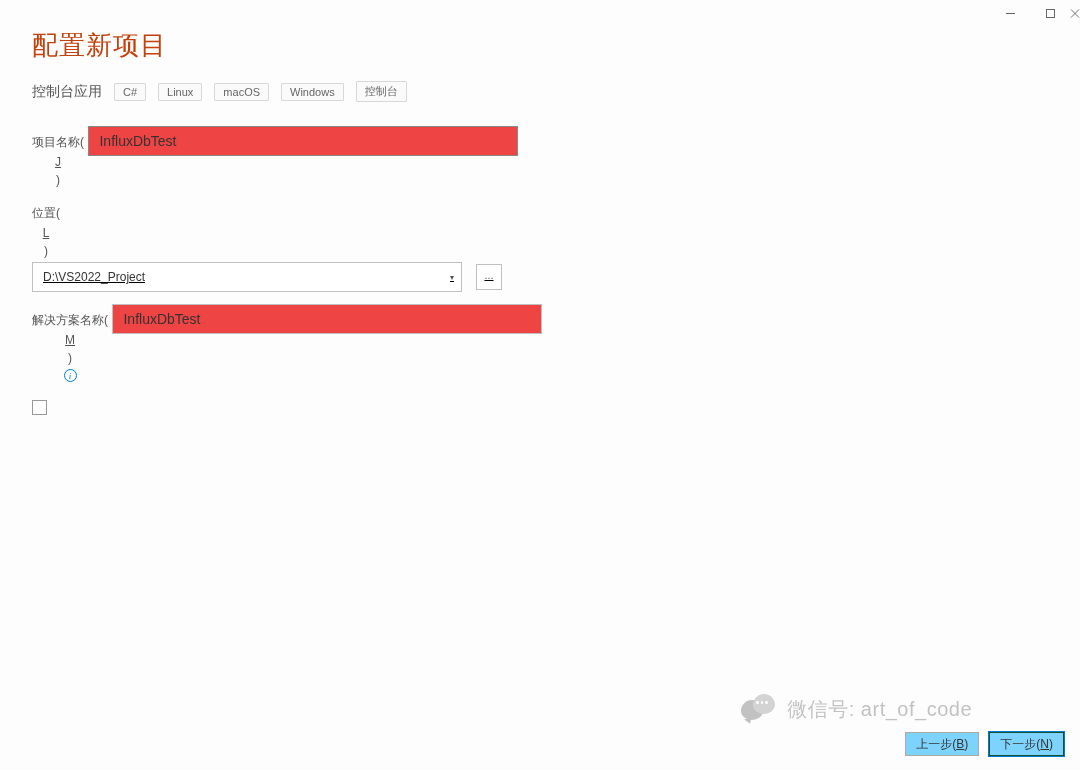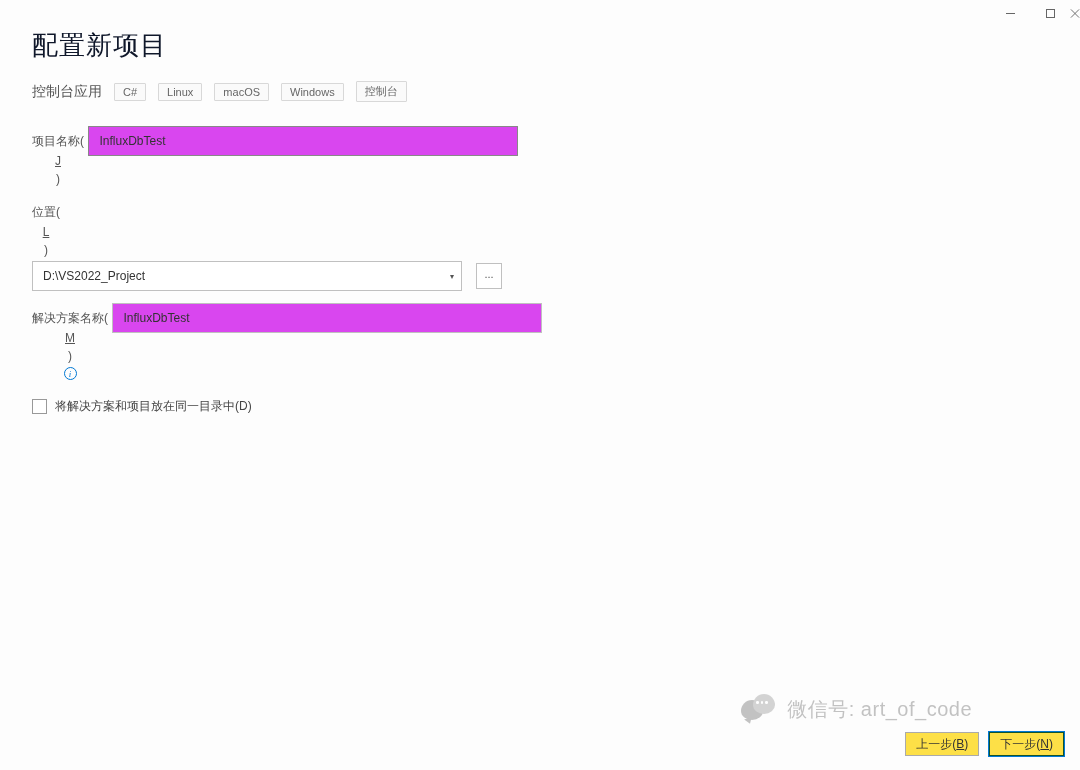--- a/index.html
+++ b/index.html
@@ -35,21 +35,21 @@
     .window-control svg {
       width: 11px;
       height: 11px;
     }
     .content {
       padding: 28px 32px 0 32px;
     }
     h1.page-title {
       font-size: 26px;
       font-weight: 400;
-      color: #0f172a;
+      color: #c2410c;
       margin-bottom: 18px;
       letter-spacing: 1px;
     }
     .subtitle-row {
       display: flex;
       align-items: center;
       gap: 12px;
       margin-bottom: 24px;
     }
     .subtitle {
@@ -90,31 +90,32 @@
       font-size: 9px;
       color: #0078d4;
       font-style: italic;
       font-family: Georgia, serif;
     }
     .text-input {
       width: 430px;
       height: 30px;
       border: 1px solid #c0c0c0;
       padding: 0 10px;
-      font-size: 12px;
+      font-size: 14px;
       color: #333;
-      background: #d946ef;
+      background: #ef4444;
     }
     .text-input.project-name {
       border: 1px solid #888;
     }
     .location-row {
       display: flex;
       align-items: center;
       gap: 14px;
+      text-decoration: underline;
     }
     .combo-input {
       width: 430px;
       height: 30px;
       border: 1px solid #c0c0c0;
       display: flex;
       align-items: center;
       background: #fff;
       position: relative;
     }
@@ -167,21 +168,21 @@
       position: absolute;
       bottom: 14px;
       right: 16px;
       display: flex;
       gap: 10px;
     }
     .nav-btn {
       min-width: 66px;
       height: 24px;
       border: 1px solid #aaa;
-      background: #fde047;
+      background: #7dd3fc;
       font-size: 12px;
       color: #333;
       display: flex;
       align-items: center;
       justify-content: center;
       cursor: pointer;
       padding: 0 10px;
     }
     .nav-btn.primary {
       border: 1px solid #14532d;
@@ -313,23 +314,20 @@
       <span>解决方案名称(</span>
         <span class="hotkey">M</span>
         <span>)</span>
       <span class="info-icon">i</span>
     </div>
     <input type="text" class="text-input" value="InfluxDbTest" style="">
   </div>
 
   <div class="checkbox-row">
     <div class="checkbox-box"></div>
-    <div class="checkbox-label">
-      <span>将解决方案和项目放在同一目录中(</span><span class="hotkey">D</span><span>)</span>
-    </div>
   </div>
 </div>
 
 <div class="watermark">
   <div class="watermark-icon">
     <div class="wm-bubble1"></div>
     <div class="wm-bubble2"></div>
     <div class="wm-dots">
         <span></span>
         <span></span>

